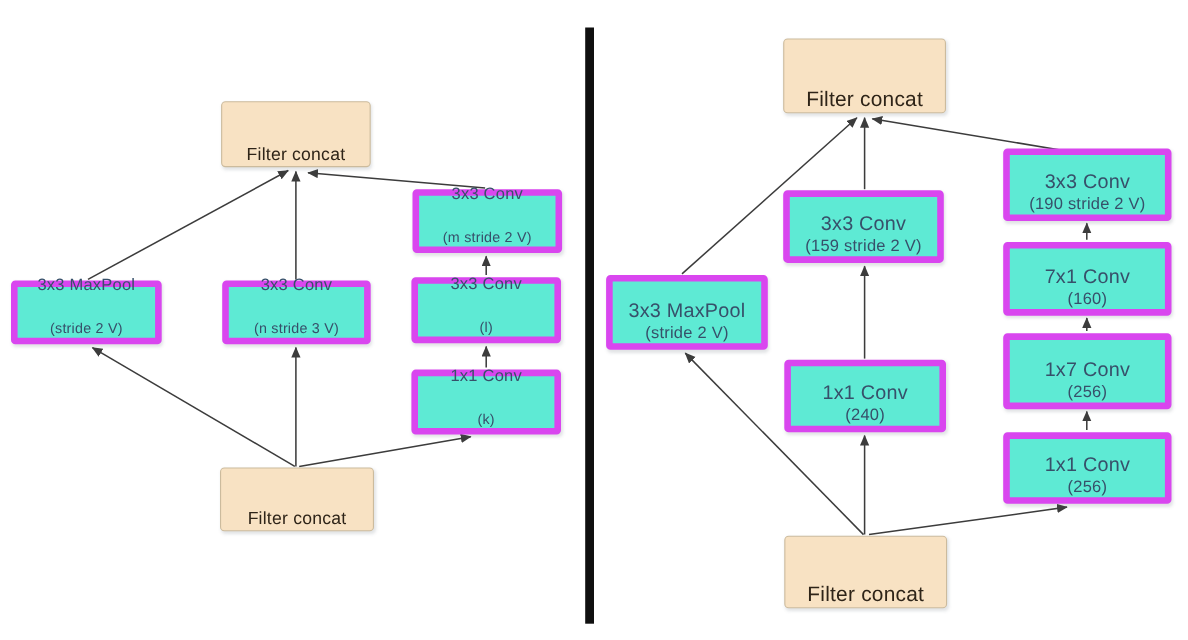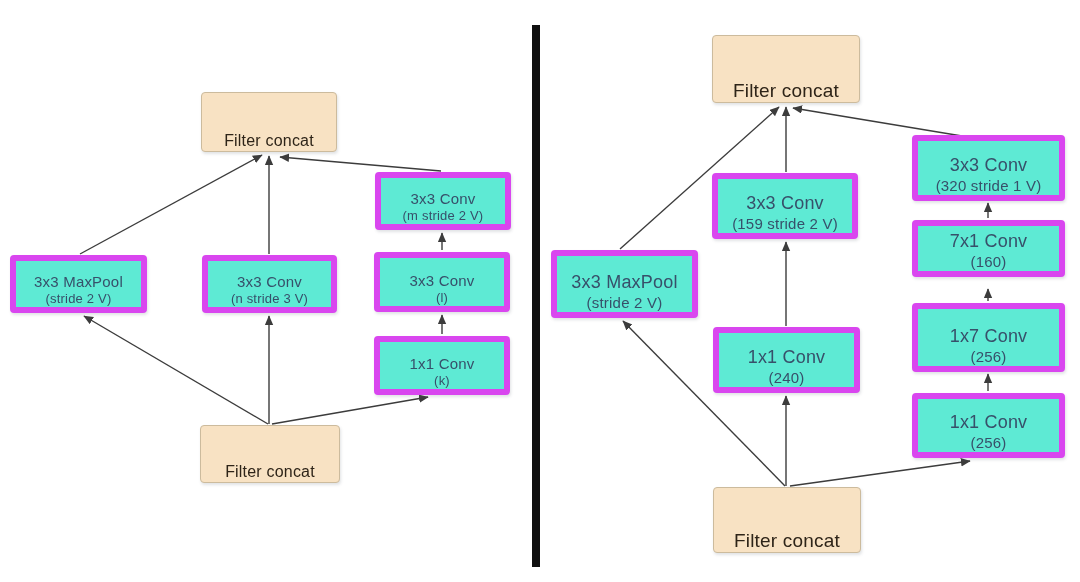--- a/index.html
+++ b/index.html
@@ -10,21 +10,21 @@
   #edges { position:absolute; left:0; top:0; width:1080px; height:582px; }
   .node {
     position:absolute; box-sizing:border-box; border-radius:4px;
     display:flex; flex-direction:column; align-items:center; justify-content:flex-end;
     text-align:center; line-height:1.22; letter-spacing:0.2px;
     box-shadow:1px 2px 3px rgba(90,100,110,0.18);
   }
   .node.op    { background:#5eead4; border:6px solid #d946ef; color:#37506a; }
   .node.concat{ background:#f8e2c3; border:1px solid #ccbb9d; color:#2e2418; }
   .d0 .lbl { font-size:15px; }
-  .d0 .sub { font-size:13px; }
+  .d0 .sub { font-size:13px;margin-top:22px; }
   .d0.concat .lbl { font-size:16px; }
   .d1 .lbl { font-size:18px; }
   .d1 .sub { font-size:15px; }
   .d1.concat .lbl { font-size:19px; }
   .divider { position:absolute; background:#101010; }
 </style>
 </head>
 <body>
 
 <div id="stage">
@@ -90,23 +90,23 @@
     <div class="node op d1" style="left: 712px; top: 173px; width: 146px; height: 66px;">
       <span class="lbl">3x3 Conv</span>
       <span class="sub">(159 stride 2 V)</span>
     </div>
     <div class="node op d1" style="left: 713px; top: 327px; width: 147px; height: 66px;">
       <span class="lbl">1x1 Conv</span>
       <span class="sub">(240)</span>
     </div>
     <div class="node op d1" style="left: 912px; top: 135px; width: 153px; height: 66px;">
       <span class="lbl">3x3 Conv</span>
-      <span class="sub">(320 stride 1 V)</span>
+      <span class="sub">(190 stride 2 V)</span>
     </div>
-    <div class="node op d1" style="left: 912px; top: 220px; width: 153px; height: 57px;">
+    <div class="node op d1" style="left: 912px; top: 220px; width: 153px; height: 67px;">
       <span class="lbl">7x1 Conv</span>
       <span class="sub">(160)</span>
     </div>
     <div class="node op d1" style="left: 912px; top: 303px; width: 153px; height: 69px;">
       <span class="lbl">1x7 Conv</span>
       <span class="sub">(256)</span>
     </div>
     <div class="node op d1" style="left: 912px; top: 393px; width: 153px; height: 65px;">
       <span class="lbl">1x1 Conv</span>
       <span class="sub">(256)</span>

